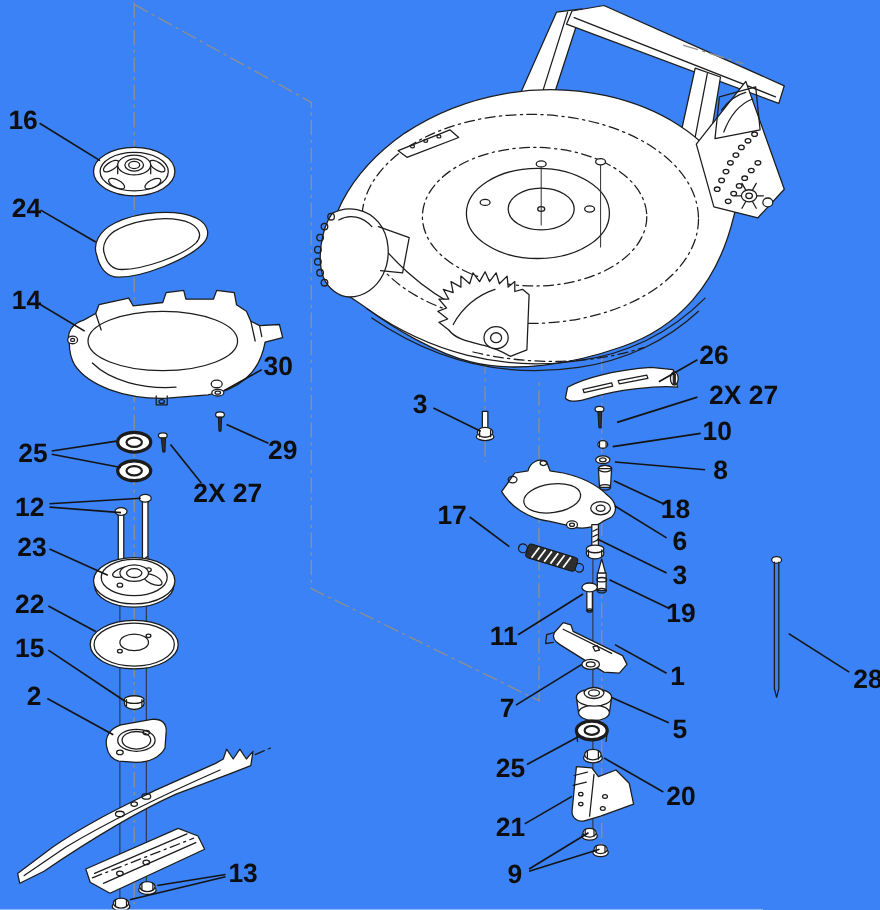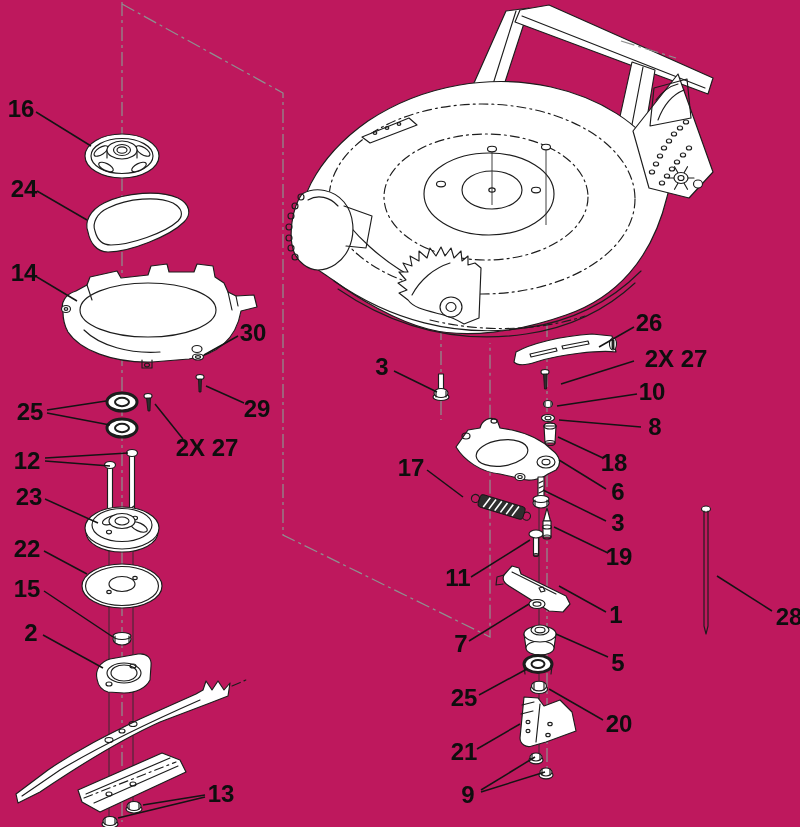--- a/index.html
+++ b/index.html
@@ -1,16 +1,16 @@
 <!DOCTYPE html>
 <html><head>
 <meta charset="utf-8">
 <style>
   html,body{margin:0;padding:0;background:#ffffff;}
-  .stage{position:relative;width:800px;height:827px;background:#be185d;overflow:hidden;}
+  .stage{position:relative;width:800px;height:827px;background:#3b82f6;overflow:hidden;}
   svg{position:absolute;left:0;top:0;}
   .art{fill:none;stroke:#1c1c1c;stroke-width:1.15;stroke-linejoin:round;stroke-linecap:round;}
   .artw{fill:#ffffff;stroke:#1c1c1c;stroke-width:1.15;stroke-linejoin:round;stroke-linecap:round;}
   .dash{stroke-dasharray:9 4 2 4;}
   .thin{fill:none;stroke:#2a2a2a;stroke-width:0.9;}
   .thick{stroke-width:3;}
   .midthick{stroke-width:2;}
   .darkfill{fill:#2e2e2e;stroke:#111;stroke-width:0.8;}
   .cl{fill:none;stroke:#8f8f8f;stroke-width:1.25;stroke-dasharray:14 4 3 4;}
   .leader{stroke:#141414;stroke-width:1.5;}

